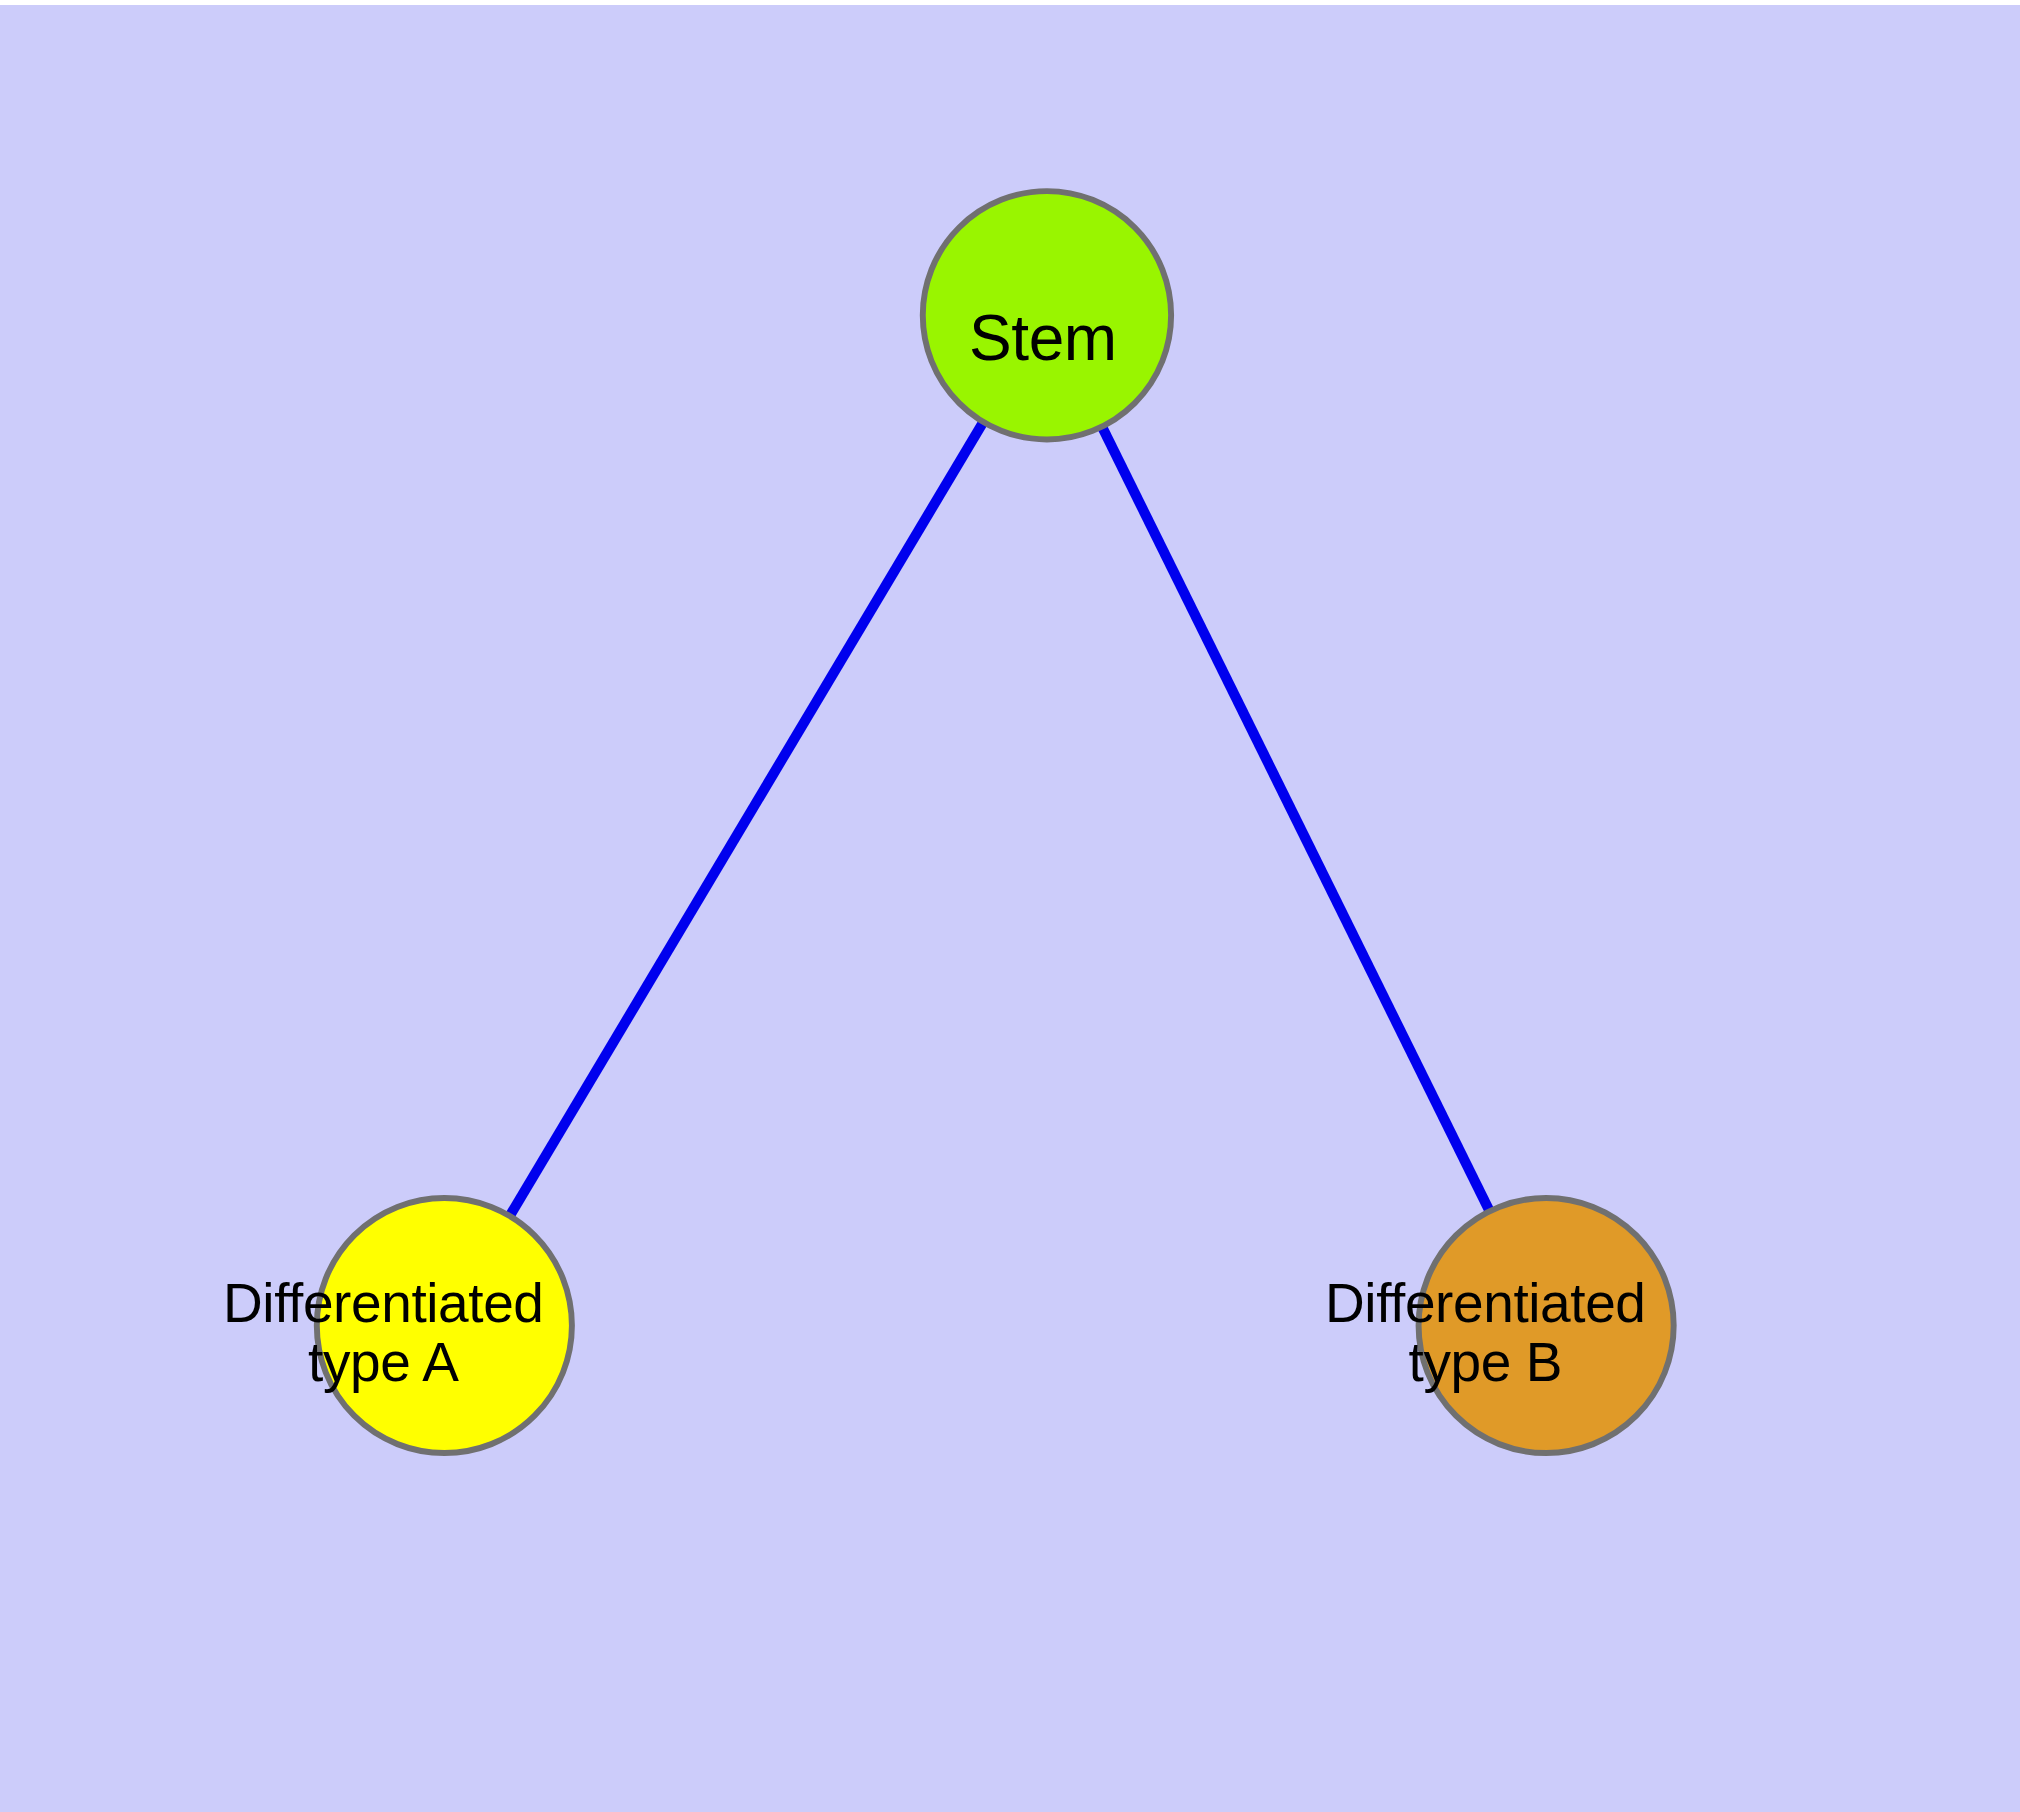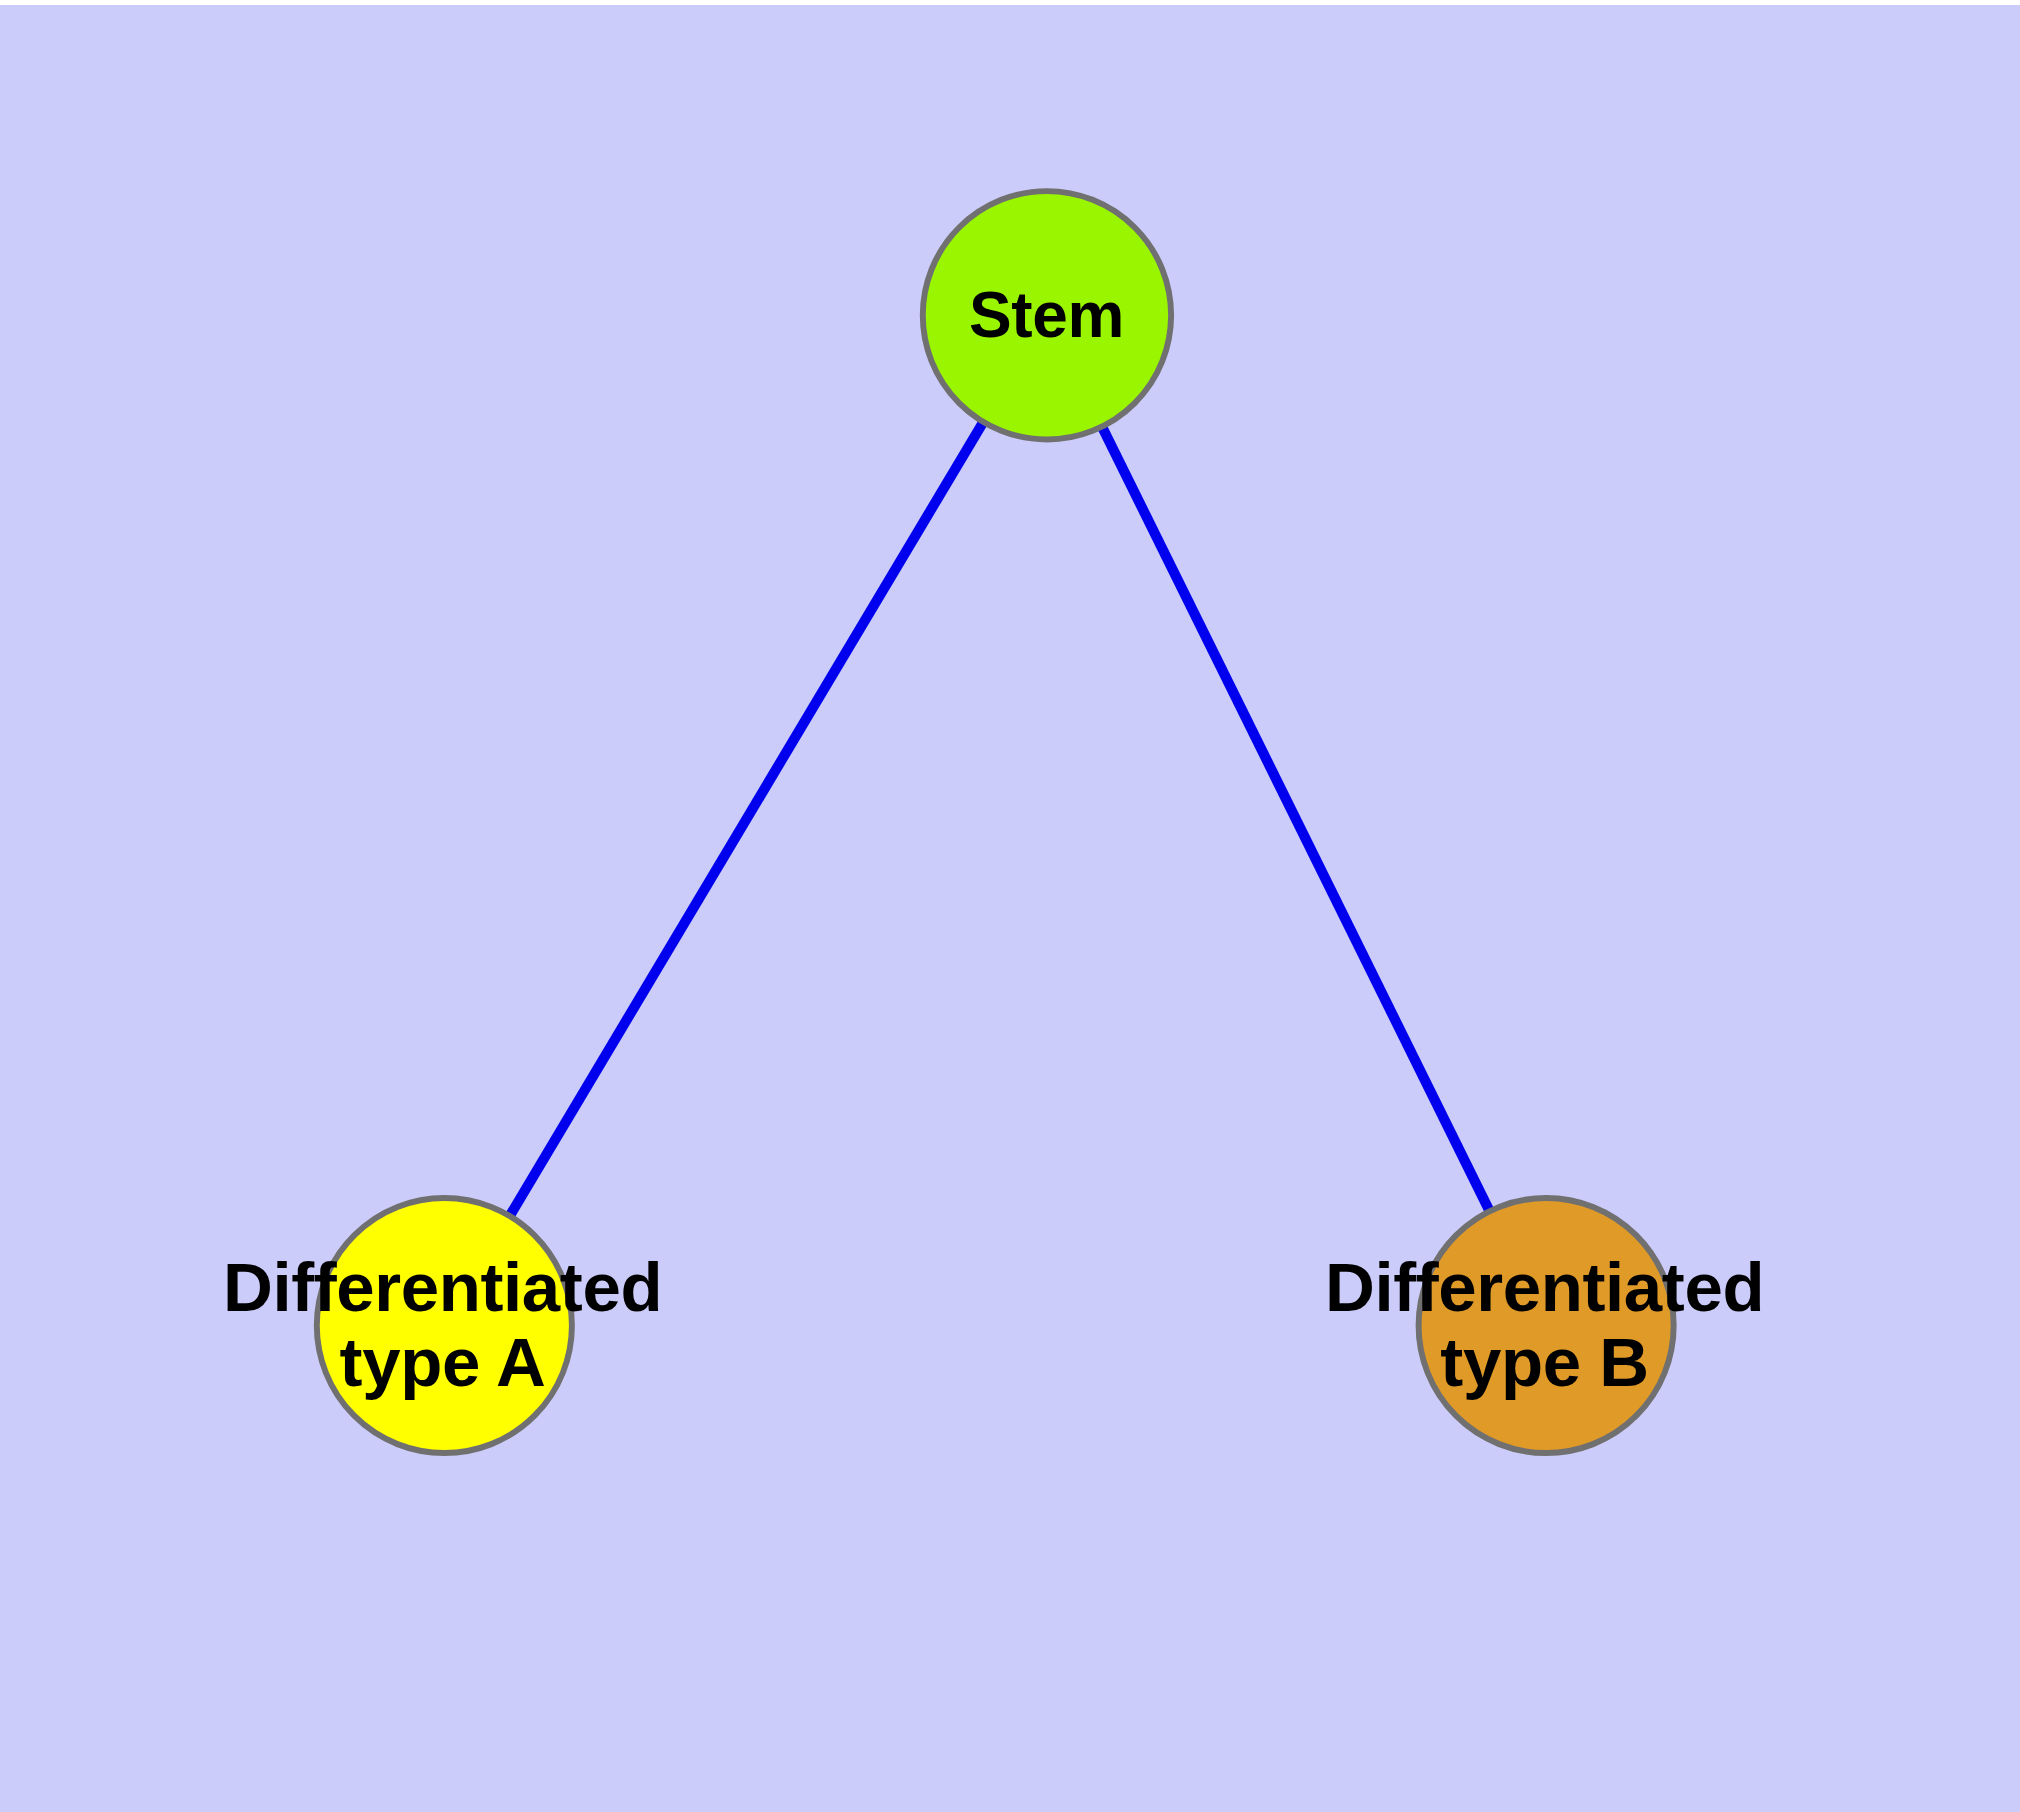--- a/index.html
+++ b/index.html
@@ -26,32 +26,33 @@
   #graph-svg {
     position: absolute;
     left: 0;
     top: 0;
     width: 2021px;
     height: 1812px;
   }
   .node-label {
     position: absolute;
     text-align: center;
-    font-weight: bold;
+    font-weight: normal;
     color: #000000;
     white-space: pre;
     line-height: 1.08;
     letter-spacing: -0.4px;
     pointer-events: none;
+    margin-top: 23px;
   }
   .label-stem {
     font-size: 64px;
   }
   .label-leaf {
-    font-size: 69px;
+    font-size: 55px;
   }
 </style>
 </head>
 <body>
 
 <div id="canvas">
 
   <div id="plot-bg"></div>
 
   <svg id="graph-svg" viewBox="0 0 2384 2138">

